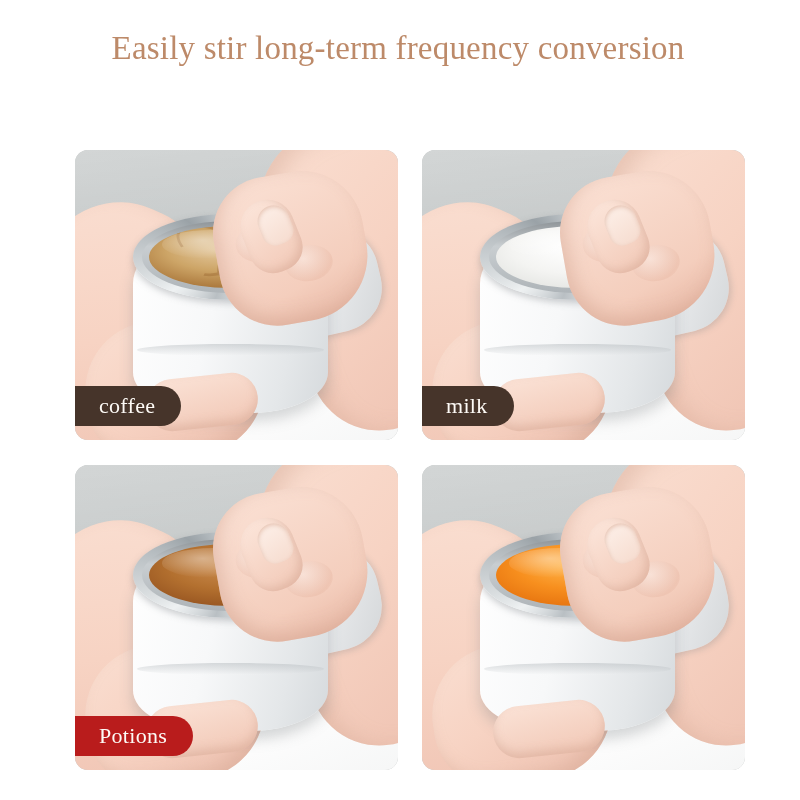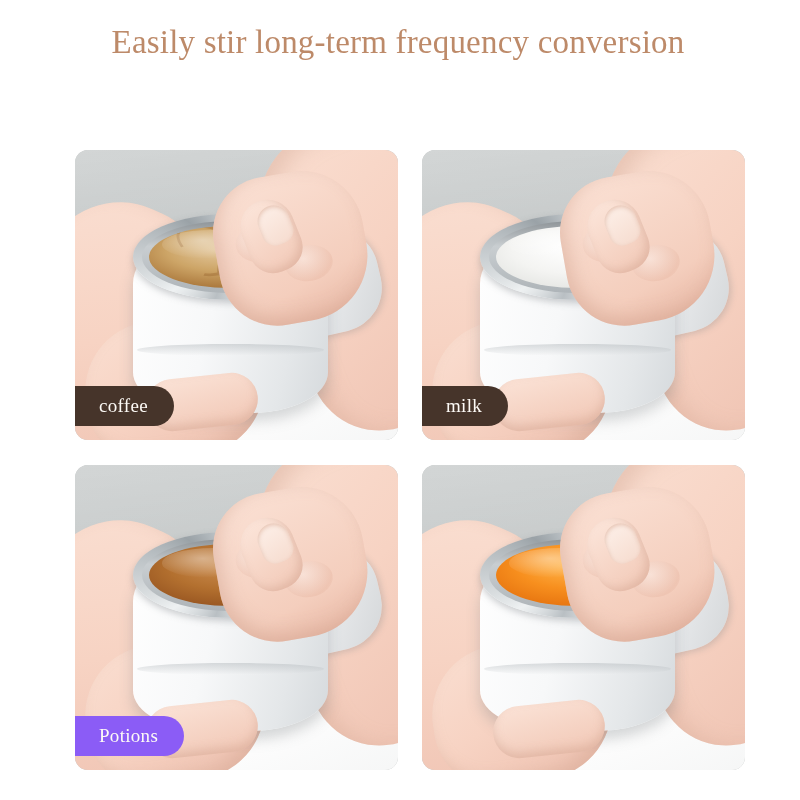--- a/index.html
+++ b/index.html
@@ -5,21 +5,21 @@
   * { margin:0; padding:0; box-sizing:border-box; }
   html, body { width:800px; height:800px; }
   body {
     background:#ffffff;
     font-family:"Liberation Serif", serif;
     overflow:hidden;
     position:relative;
   }
 
   
-  .header { width:796px; padding-top:22px; text-align:center; }
+  .header { width:796px; padding-top:28px; text-align:center; }
   .headline {
     font-family:"Liberation Serif", serif;
     font-size:33px;
     line-height:40px;
     font-weight:400;
     color:#bd8a69;
     letter-spacing:.2px;
     white-space:nowrap;
   }
   .subtitle {
@@ -239,21 +239,21 @@
     position:absolute;
     left:0;
     bottom:14px;
     height:40px;
     padding:0 26px 0 24px;
     display:flex; align-items:center;
     background:#46342a;
     border-radius:0 22px 22px 0;
     color:#fdfaf6;
     font-family:"Liberation Serif", serif;
-    font-size:19px;
+    font-size:22px;
     line-height:40px;
     letter-spacing:.3px;
     white-space:nowrap;
     z-index:6;
   }
 </style>
 </head>
 <body>
 
 <div class="header">
@@ -362,21 +362,21 @@
       </div>
 
       <div class="hand hand-right-fist">
         <div class="knuckle" style="left:14%;top:30%;width:34%;height:26%"></div>
         <div class="knuckle" style="left:44%;top:50%;width:32%;height:24%"></div>
       </div>
       <div class="hand-right-thumb"></div>
       <div class="nail"></div>
       <div class="hand hand-left-thumb"></div>
     </div>
-    <div class="label-pill" style="background: #8b5cf6; color: rgb(253, 250, 246);">Potions</div>
+    <div class="label-pill" style="background: #b91c1c; color: rgb(253, 250, 246);">Potions</div>
   </div>
 
   <div class="panel">
     <div class="scene">
       <div class="table-top"></div>
       <div class="table-sheen"></div>
       <div class="placemat"></div>
       <div class="placemat-line"></div>
       <div class="hand hand-right-arm"></div>
       <div class="hand hand-left-arm"></div>

